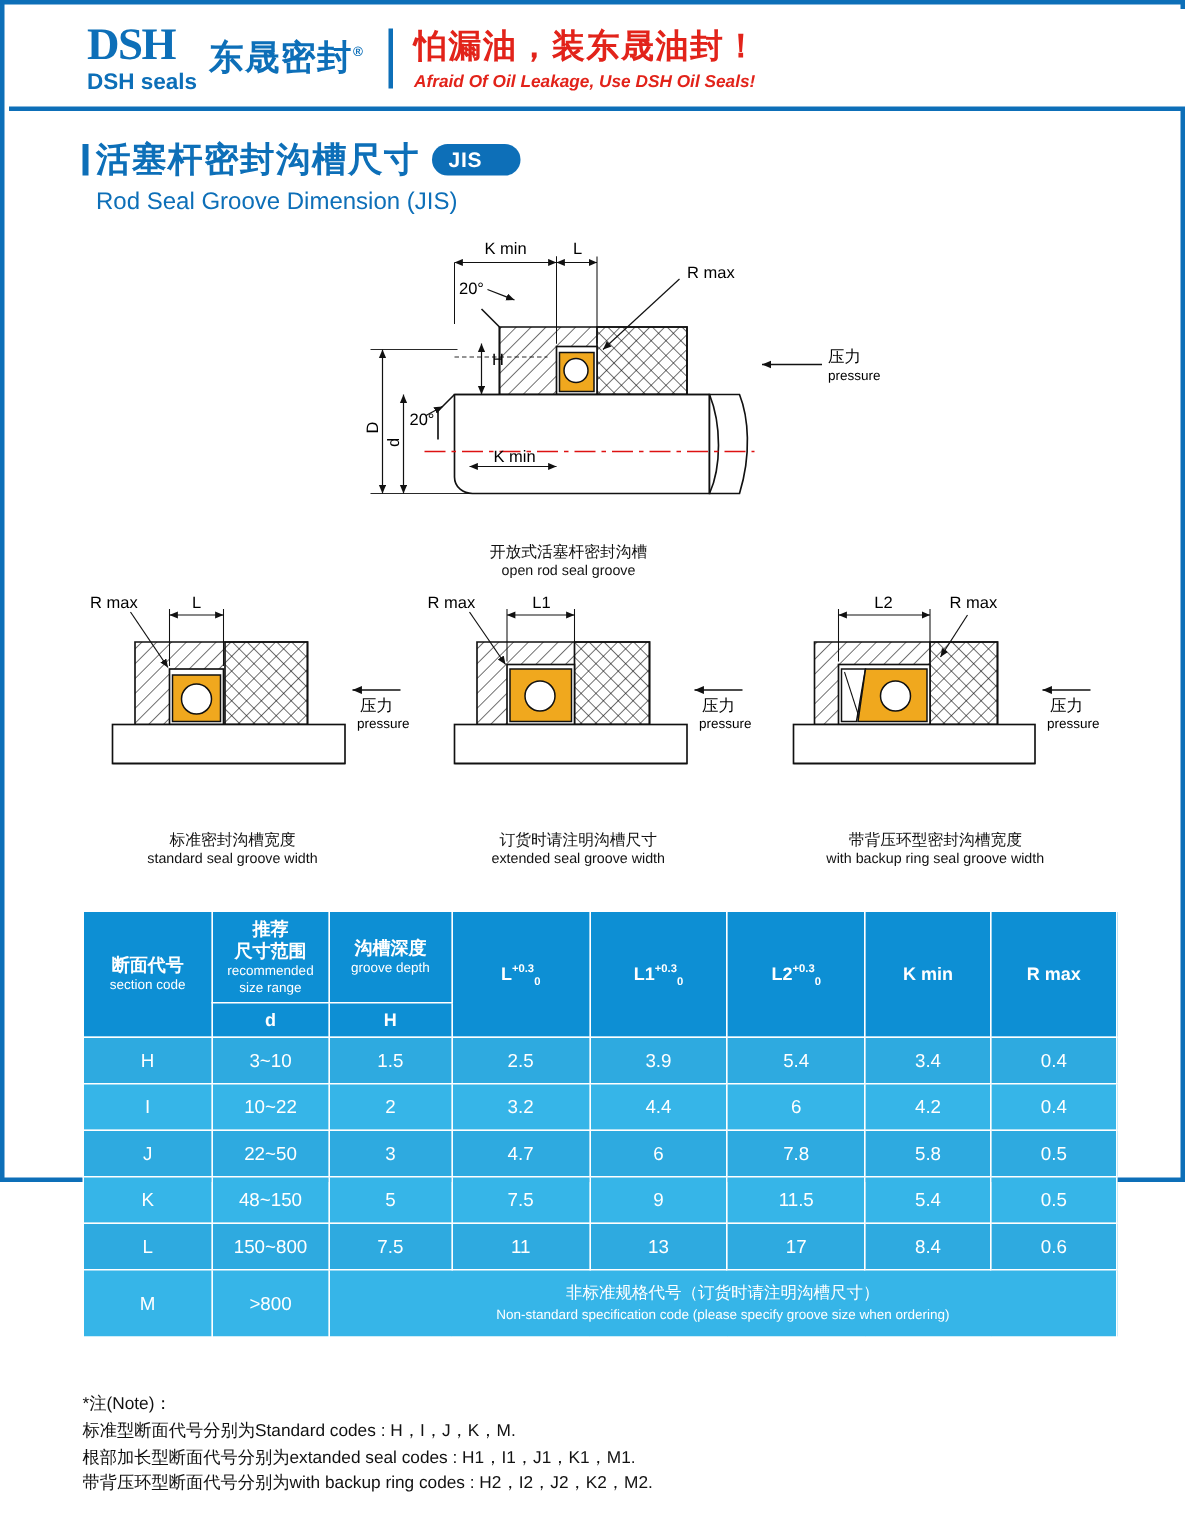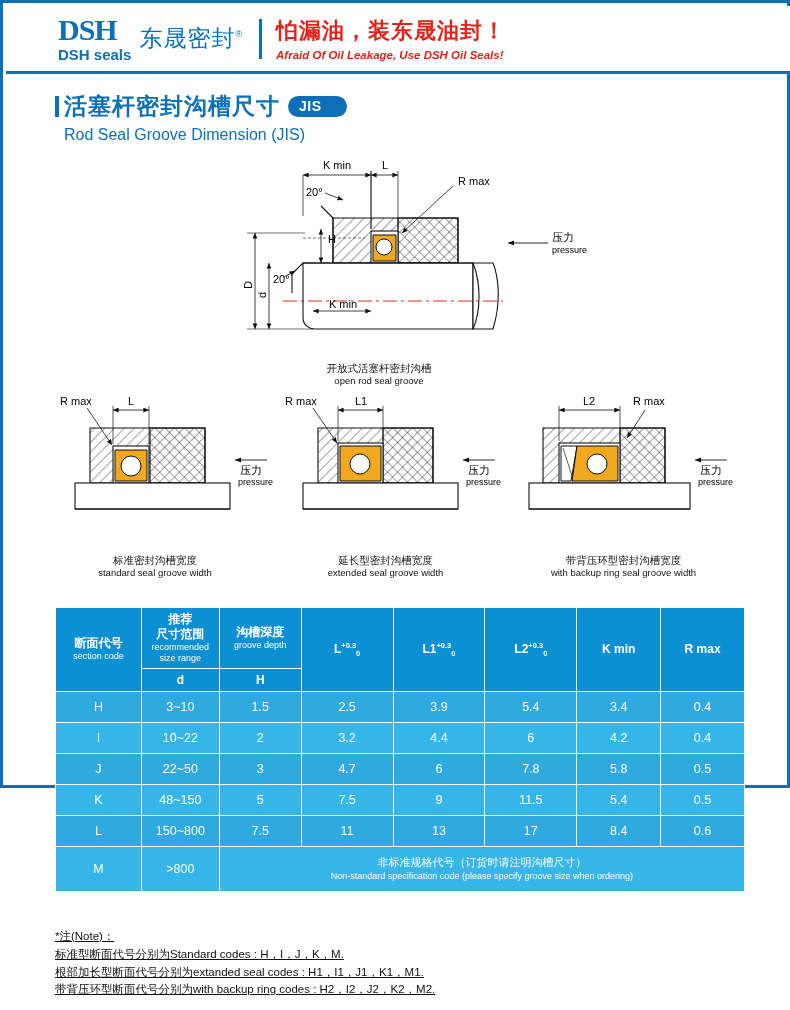--- a/index.html
+++ b/index.html
@@ -30,21 +30,21 @@
   .dsh-word {
     font-family: "Liberation Serif", serif;
     font-size: 30px; font-weight: bold; color:#0d6fb8;
     letter-spacing: -1px;
   }
   .dsh-seals {
     font-size: 15px; font-weight: bold; color:#0d6fb8; letter-spacing:0px;
     margin-top: 2px;
   }
   .logo-cn {
-    font-size: 23px; font-weight: normal; color:#0d6fb8;
+    font-size: 23px; font-weight: bold; color:#0d6fb8;
     margin-left: 8px; letter-spacing: 1px;
   }
   .reg-mark {
     font-size: 9px; color:#0d6fb8; vertical-align: super;
   }
   .divider-bar {
     width: 3px; height: 40px; background:#0d6fb8; margin: 0 14px 0 16px;
   }
   .slogan-block { display:flex; flex-direction:column; justify-content:center; }
   .slogan-cn {
@@ -122,21 +122,21 @@
   td.note-cell {
     font-size: 11px; line-height:1.4; padding: 5px 8px;
   }
   td.note-cell .n-cn { display:block; font-size:11px; }
   td.note-cell .n-en { display:block; font-size:9px; }
   
   .notes {
     position:absolute; left:52px; top:925px;
     font-size: 11.5px; color:#111; line-height:1.55;
   }
-  .notes div { white-space: nowrap; text-decoration: underline; }
+  .notes div { white-space: nowrap; }
 </style>
 </head>
 <body>
 
 <div class="page">
 
   <div class="header">
     <div class="logo-block">
       <div class="dsh-logo">
         <div class="dsh-word">DSH</div>
@@ -314,21 +314,21 @@
       <line x1="100" y1="18" x2="100" y2="53" stroke="#111" stroke-width="0.7"></line>
       <line x1="55" y1="22" x2="100" y2="22" stroke="#111" stroke-width="0.8" marker-start="url(#a2l)" marker-end="url(#a2r)"></line>
       <text x="78" y="17" text-anchor="middle" font-size="11">L1</text>
       <text x="2" y="17" font-size="11">R  max</text>
       <line x1="30" y1="20" x2="54" y2="55" stroke="#111" stroke-width="0.8" marker-end="url(#a2r)"></line>
       <line x1="212" y1="72" x2="180" y2="72" stroke="#111" stroke-width="0.9" marker-end="url(#a2r)"></line>
       <text x="185" y="86" font-size="11">压力</text>
       <text x="183" y="97" font-size="9">pressure</text>
     </svg>
     <div class="caption" style="left:280px; top:410px; width:205px;">
-      <div class="cap-cn">延长型密封沟槽宽度</div>
+      <div class="cap-cn">订货时请注明沟槽尺寸</div>
       <div class="cap-en">extended seal groove width</div>
     </div>
 
     
     <svg width="235" height="160" viewBox="0 0 235 160" style="position:absolute; left:512px; top:245px;">
       <defs>
         <pattern id="h3a" width="7" height="7" patternTransform="rotate(45)" patternUnits="userSpaceOnUse">
           <line x1="0" y1="0" x2="0" y2="7" stroke="#111" stroke-width="0.8"></line>
         </pattern>
         <pattern id="h3b" width="7" height="7" patternTransform="rotate(-45)" patternUnits="userSpaceOnUse">

